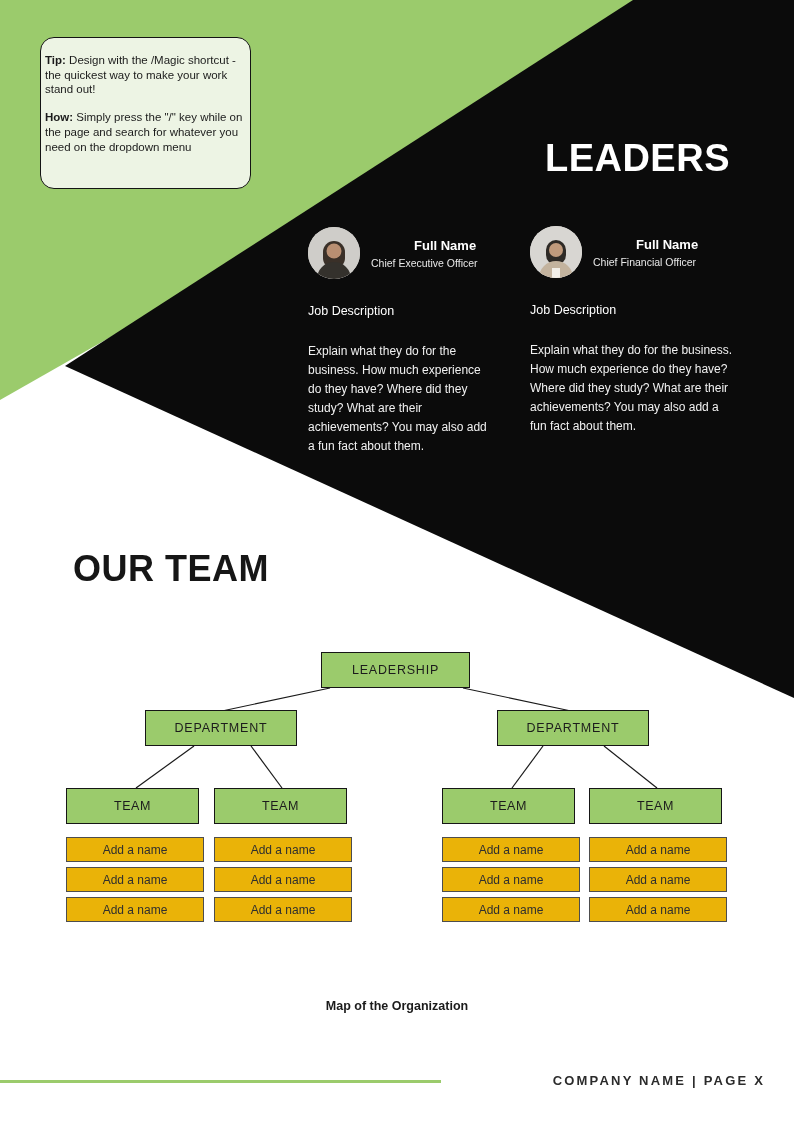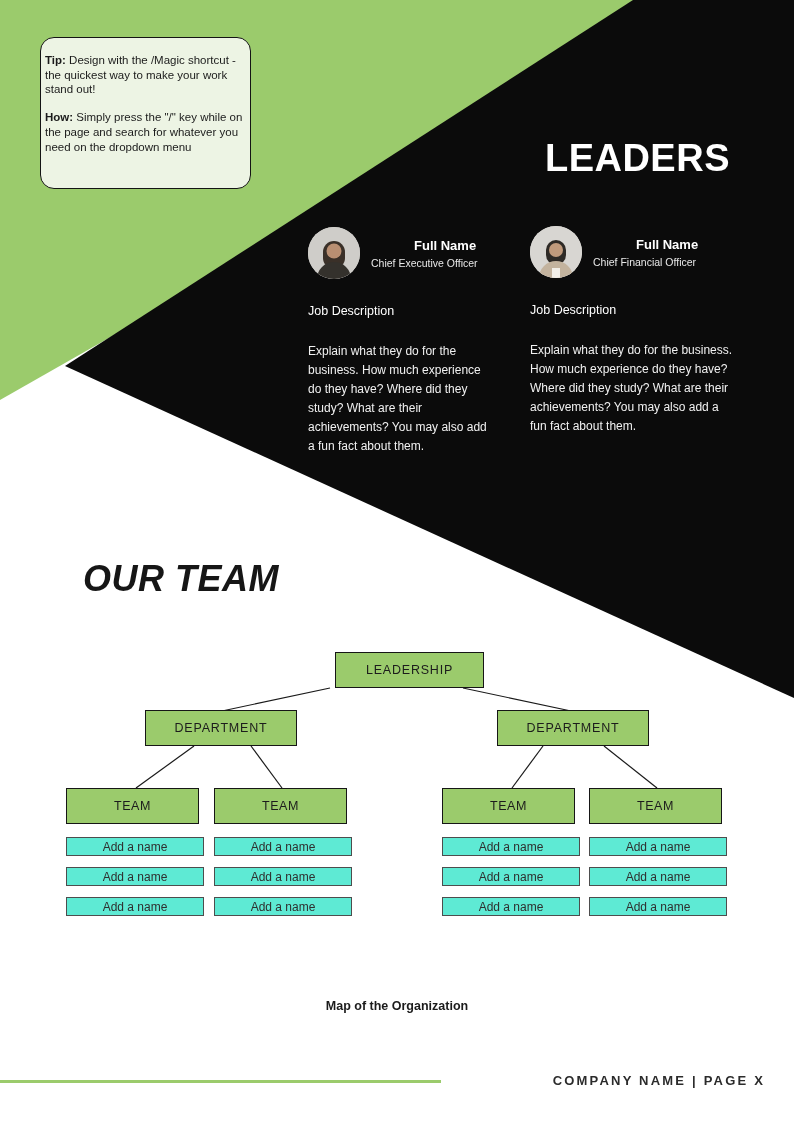--- a/index.html
+++ b/index.html
@@ -37,22 +37,22 @@
   .tip-box p + p{margin-top:13px;}
   .tip-box .b{font-weight:700;}
   
   .leaders-title{
     position:absolute;top:137px;right:64px;
     margin:0;color:#ffffff;
     font-size:38px;font-weight:800;letter-spacing:.5px;
   }
   .team-title{
     position:absolute;left:65px;top:540px;
-    margin:18px;color:#161616;
-    font-size:36px;font-weight:800;letter-spacing:.5px;font-style:italic;
+    margin:8px;color:#161616;
+    font-size:36px;font-weight:800;letter-spacing:.5px;
   }
   
   .leader-card{position:absolute;color:#ffffff;}
   .leader-card.first{left:308px;top:227px;width:188px;}
   .leader-card.second{left:530px;top:226px;width:212px;}
   .leader-head{display:flex;align-items:center;}
   .avatar{
     width:52px;height:52px;border-radius:50%;
     overflow:hidden;flex:0 0 52px;background:#d6d4d0;
   }
@@ -64,29 +64,29 @@
   .leader-card.first .leader-desc{width:180px;}
   .leader-card.second .leader-desc{width:207px;}
   
   .connectors{position:absolute;left:0;top:0;pointer-events:none;}
   .node{
     position:absolute;box-sizing:border-box;
     display:flex;align-items:center;justify-content:center;
     background:#9BCB6C;border:1.5px solid #161616;
     color:#1c1c1c;font-size:12.5px;letter-spacing:.8px;
   }
-  .node.leadership{left:335px;top:652px;width:149px;height:36px;}
+  .node.leadership{left:321px;top:652px;width:149px;height:36px;}
   .node.dept1{left:145px;top:710px;width:152px;height:36px;}
   .node.dept2{left:497px;top:710px;width:152px;height:36px;}
   .node.team{top:788px;width:133px;height:36px;letter-spacing:.6px;}
   .node.t1{left:66px;} .node.t2{left:214px;} .node.t3{left:442px;} .node.t4{left:589px;}
   .name-cell{
-    position:absolute;box-sizing:border-box;width:138px;height:19px;
+    position:absolute;box-sizing:border-box;width:138px;height:25px;
     display:flex;align-items:center;justify-content:center;
-    background:#5eead4;border:1.5px solid #4d4d4d;
+    background:#eab308;border:1.5px solid #4d4d4d;
     color:#2f2f2f;font-size:12px;
   }
   .r1{top:837px;} .r2{top:867px;} .r3{top:897px;}
   .c1{left:66px;} .c2{left:214px;} .c3{left:442px;} .c4{left:589px;}
   
   .caption{
     position:absolute;left:0;right:0;top:999px;
     text-align:center;color:#1b1b1b;
     font-size:12.5px;font-weight:600;
   }

